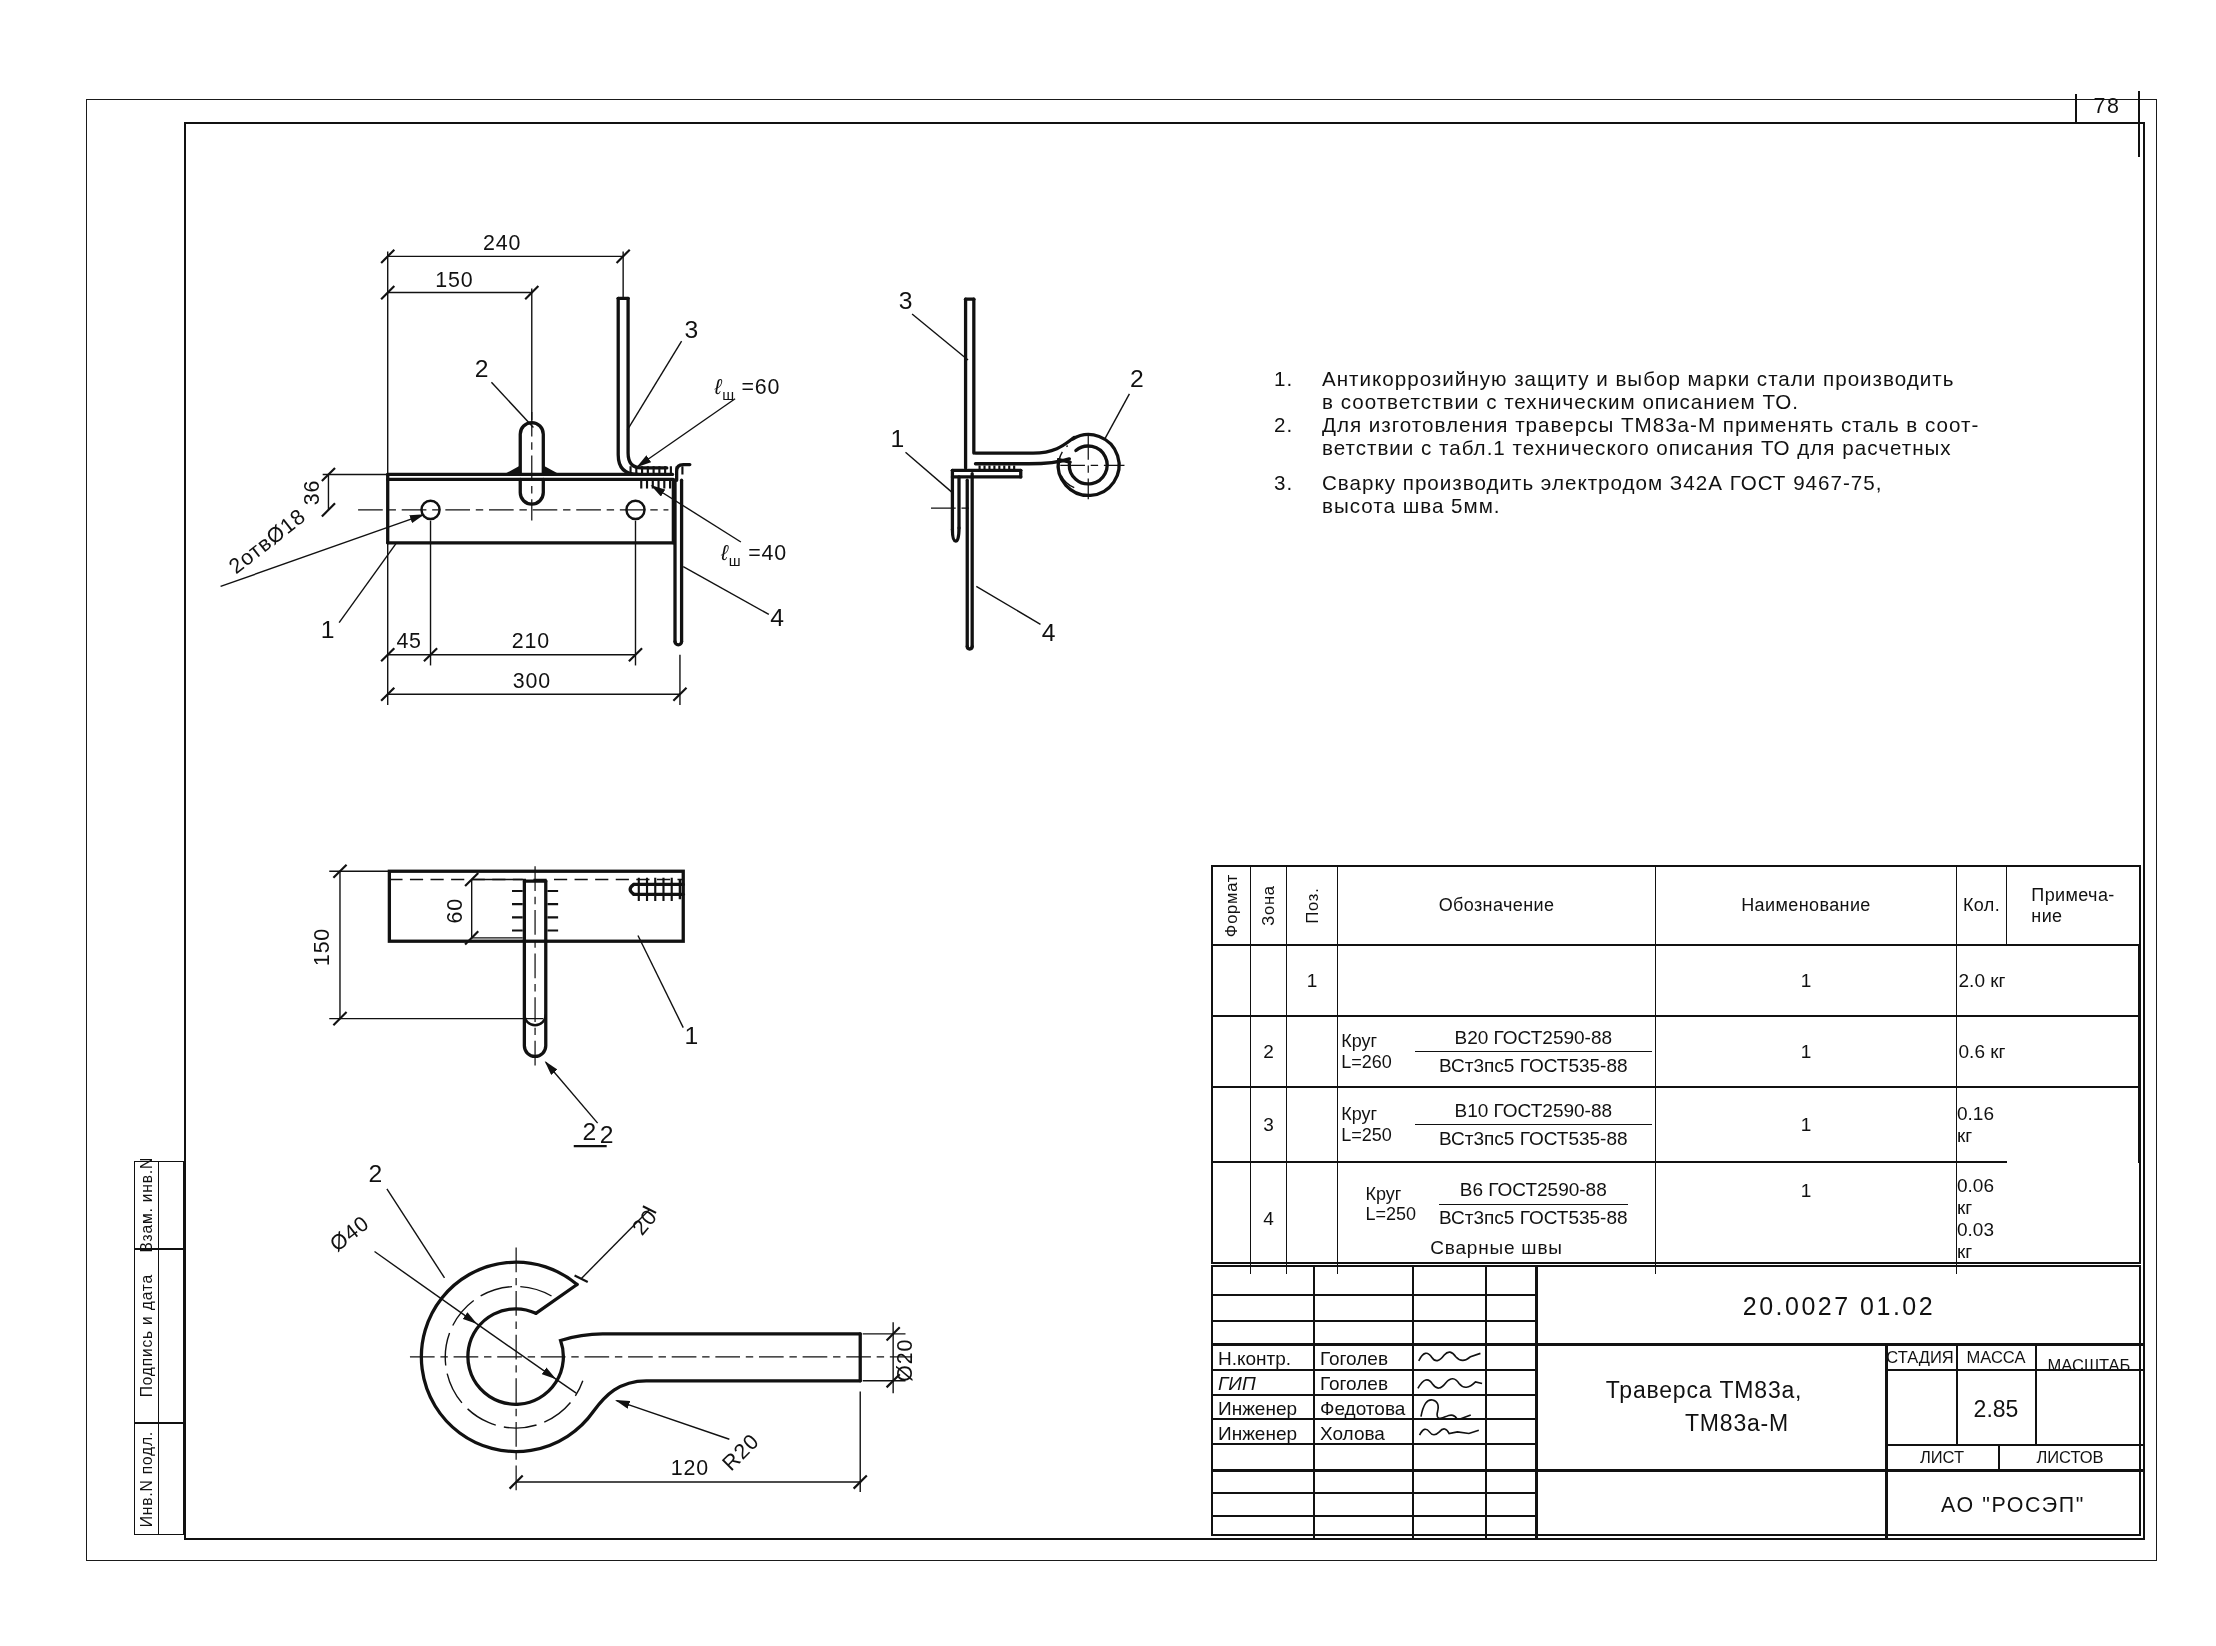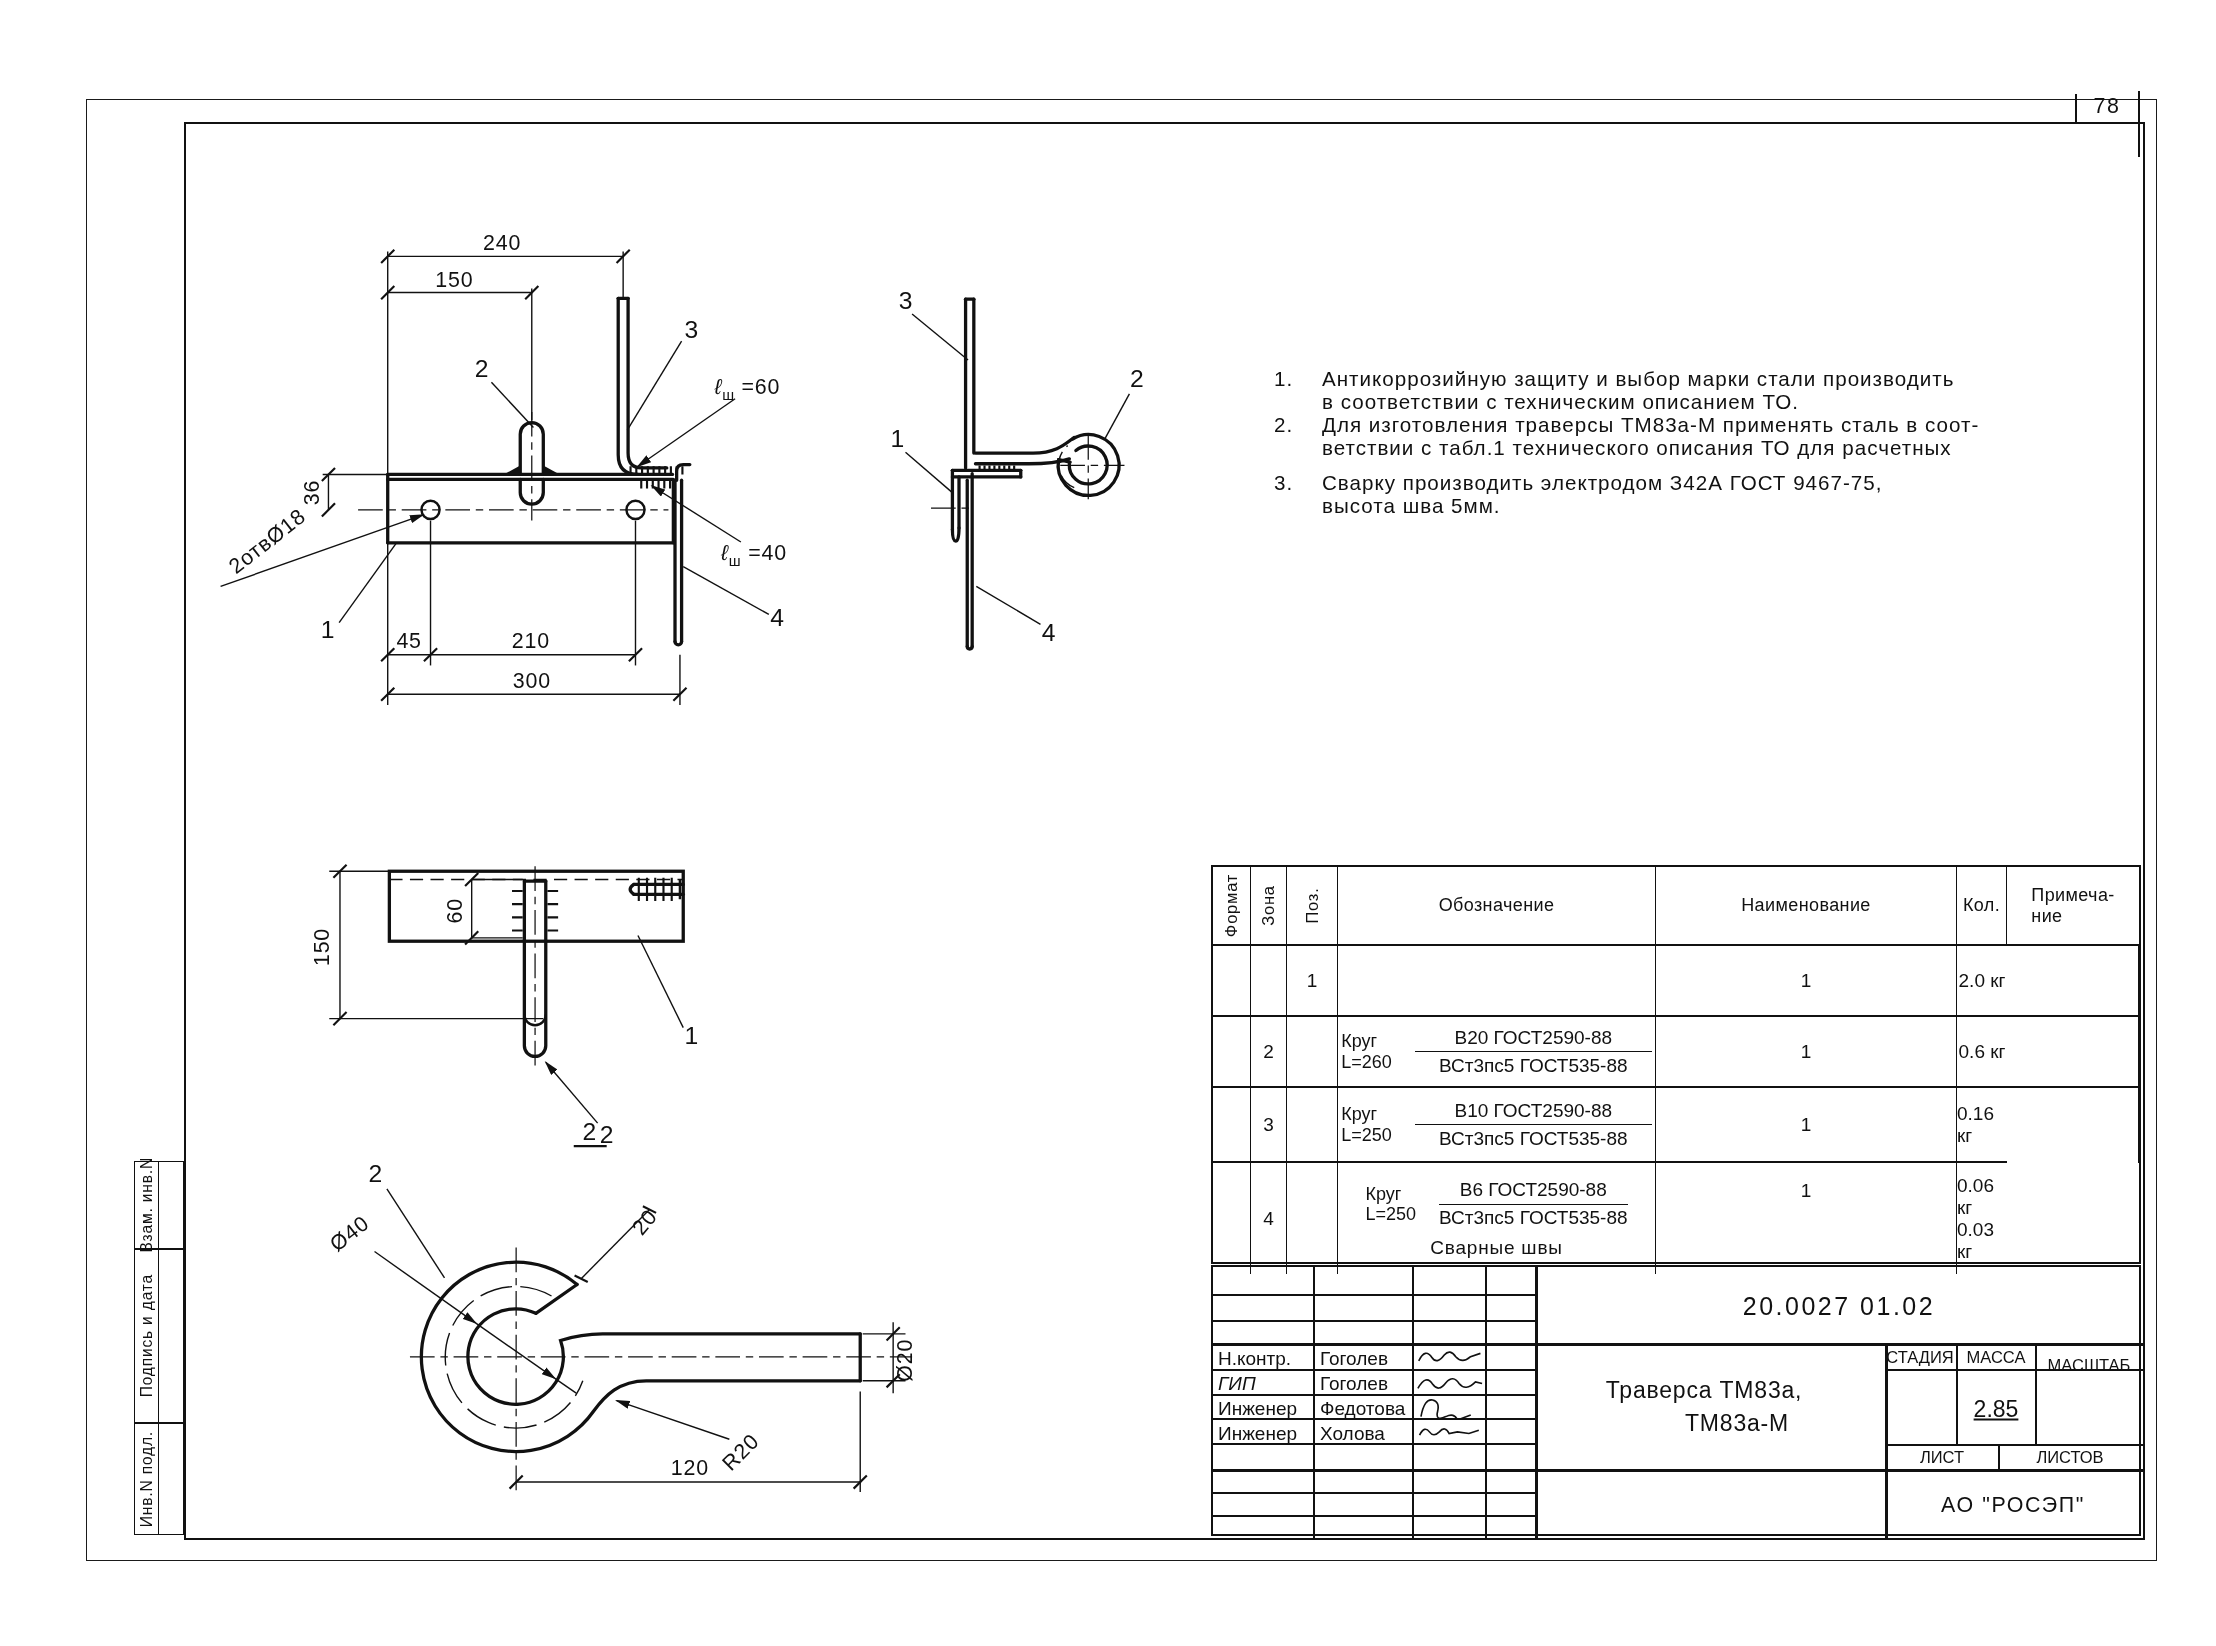--- a/index.html
+++ b/index.html
@@ -247,21 +247,21 @@
     <svg class="abs" style="left:203px;top:128px;" width="68" height="25" viewBox="0 0 82 30">
         <path d="M6,26 q4,-22 14,-20 q9,2 6,14 q-3,12 10,6 q10,-5 14,4 l16,-6" stroke="#111" stroke-width="2" fill="none"></path>
       </svg>
     <svg class="abs" style="left:203px;top:155px;" width="68" height="21.4" viewBox="0 0 82 26">
         <path d="M4,16 q6,-12 12,-4 q5,7 12,0 q7,-8 12,2 l10,-2 l14,2 l12,-4" stroke="#111" stroke-width="2" fill="none"></path>
       </svg>
 
     <div class="txt ctr" style="left:707px;top:90px;font-size:16.5px;">СТАДИЯ</div>
     <div class="txt ctr" style="left:783px;top:90px;font-size:16.5px;">МАССА</div>
     <div class="txt ctr" style="left:876px;top:90px;font-size:16.5px;margin-top:8px;">МАСШТАБ</div>
-    <div class="txt ctr" style="left:783px;top:142px;font-size:23px;text-decoration:underline;">2.85</div>
+    <div class="txt ctr" style="left:783px;top:142px;font-size:23px;">2.85</div>
     <div class="txt ctr" style="left:729px;top:190px;font-size:16.5px;">ЛИСТ</div>
     <div class="txt ctr" style="left:857px;top:190px;font-size:16.5px;">ЛИСТОВ</div>
     <div class="txt ctr" style="left:800px;top:238px;font-size:21.4px;letter-spacing:1.6px;">АО "РОСЭП"</div>
   </div>
 
   <svg class="abs" id="draw" viewBox="0 0 2692 2000">
     <defs>
       <marker id="arr" markerWidth="18" markerHeight="10" refX="16" refY="5" orient="auto" markerUnits="userSpaceOnUse">
         <path d="M0,0 L18,5 L0,10 Z" fill="#111"></path>
       </marker>

